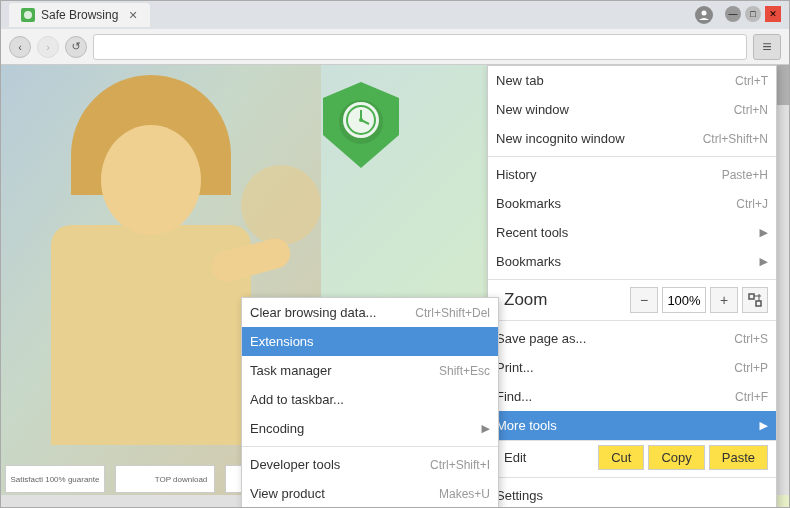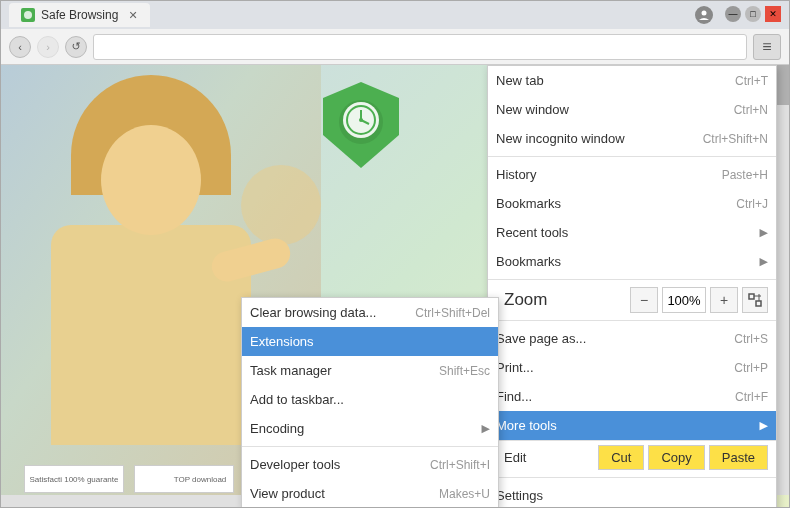--- a/index.html
+++ b/index.html
@@ -149,21 +149,21 @@
           <span class="check-icon">✓</span>
           <span>Enhance</span>
         </div>
         <div class="feature-item">
           <span class="check-icon">✓</span>
           <span>Makes su</span>
         </div>
       </div>
     </div>
 
-    <div style="position:absolute;bottom:14px;left:23px;display:flex;gap:10px;z-index:3;">
+    <div style="position:absolute;bottom:14px;left:4px;display:flex;gap:10px;z-index:3;">
       <div class="thumbnail">
         <span style="font-size:8px;text-align:center;">Satisfacti 100% guarante</span>
       </div>
       <div class="thumbnail">
         <span style="font-size:8px;text-align:center;margin-left:32px;">TOP download</span>
       </div>
       <div style="width:80px;height:28px;background:white;border:1px solid #ccc;display:flex;align-items:center;justify-content:center;">
         <span style="font-size:9px;color:#666;">product</span>
       </div>
     </div>

